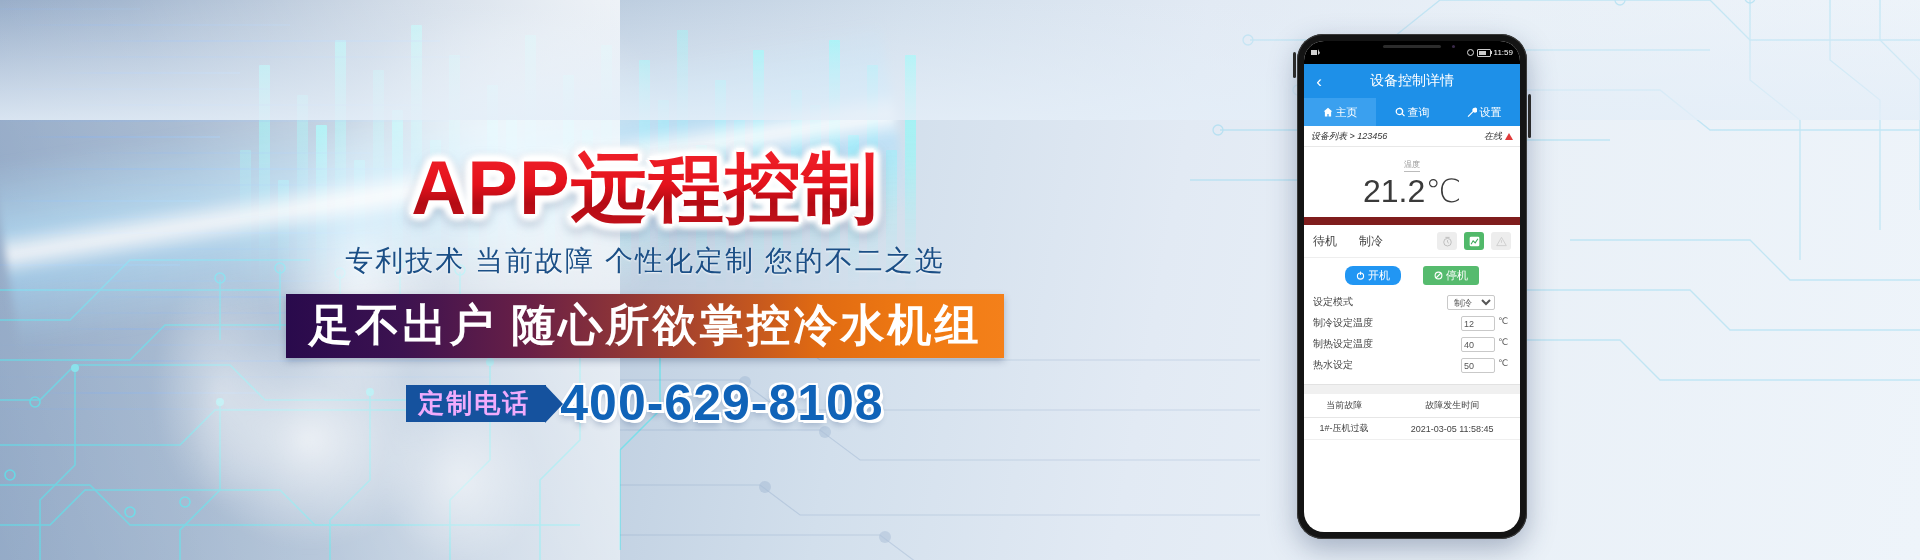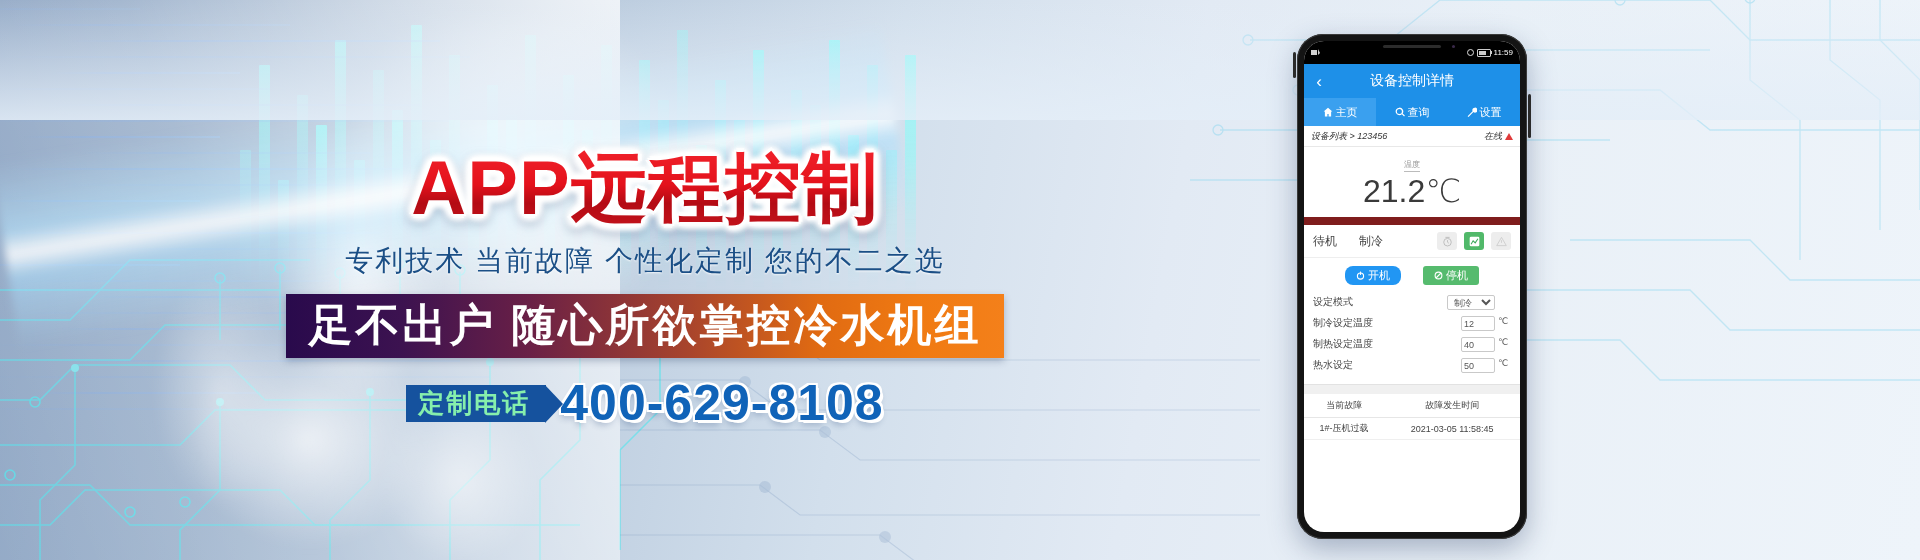--- a/index.html
+++ b/index.html
@@ -78,21 +78,21 @@
   }
   #ribbonwrap{margin-top:14px;display:flex;justify-content:center;}
   #ribbon{
     display:inline-block;padding:9px 22px 11px;
     background:linear-gradient(90deg,#290a4c 0%,#3c1250 16%,#6a2046 34%,#a8442c 56%,#e06a12 74%,#f07a12 88%,#f4801a 100%);
     color:#fff;font-size:44px;font-weight:bold;letter-spacing:3px;line-height:1;
     box-shadow:0 3px 7px rgba(40,60,100,.3);
   }
   #phonerow{margin-top:20px;display:flex;justify-content:center;align-items:center;gap:14px;}
   #telTag{
-    position:relative;display:inline-block;background:#15529e;color:#86efac;
+    position:relative;display:inline-block;background:#15529e;color:#f0abfc;
     font-size:26px;font-weight:bold;padding:5px 16px 6px 12px;letter-spacing:2px;line-height:1;
   }
   #telTag:after{content:"";position:absolute;right:-17px;top:0;width:0;height:0;
     border-top:19px solid transparent;border-bottom:19px solid transparent;border-left:18px solid #15529e;}
   #telNum{
     font-size:50px;font-weight:bold;color:#1063b8;letter-spacing:1px;line-height:1;
     text-shadow:
       2px 0 0 #fff,-2px 0 0 #fff,0 2px 0 #fff,0 -2px 0 #fff,
       2px 2px 0 #fff,-2px 2px 0 #fff,2px -2px 0 #fff,-2px -2px 0 #fff,
       3px 3px 0 #fff,0 5px 6px rgba(40,70,120,.3);

